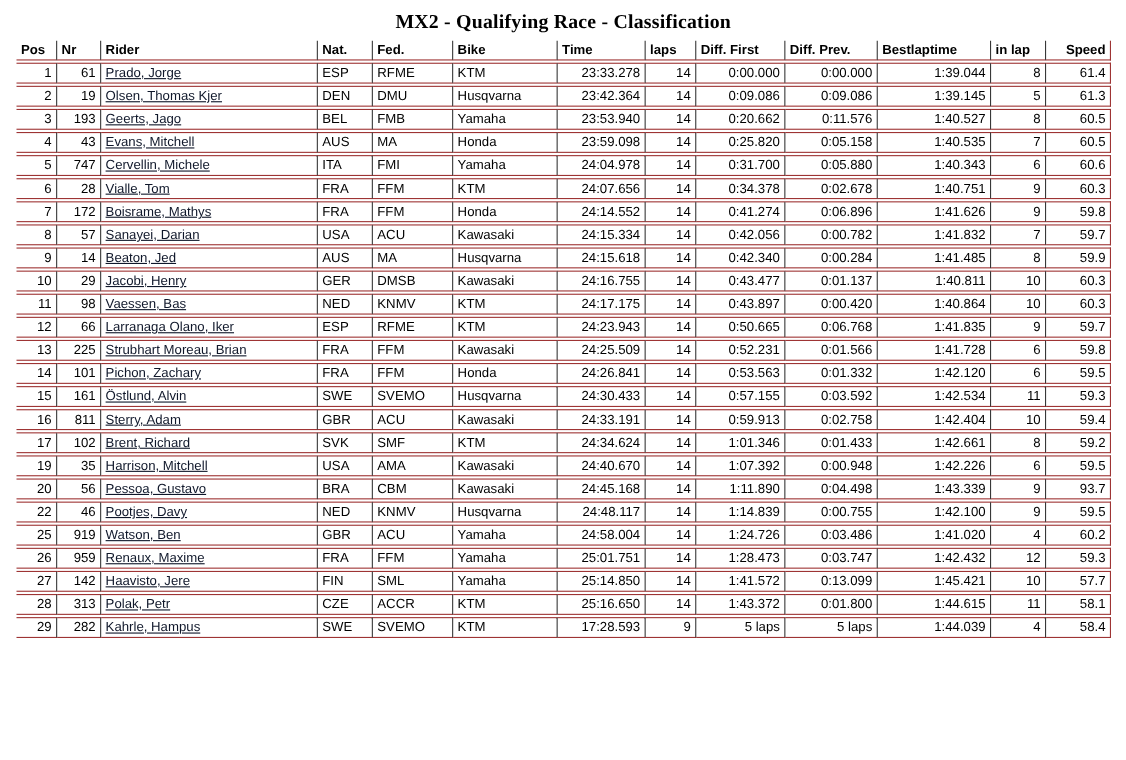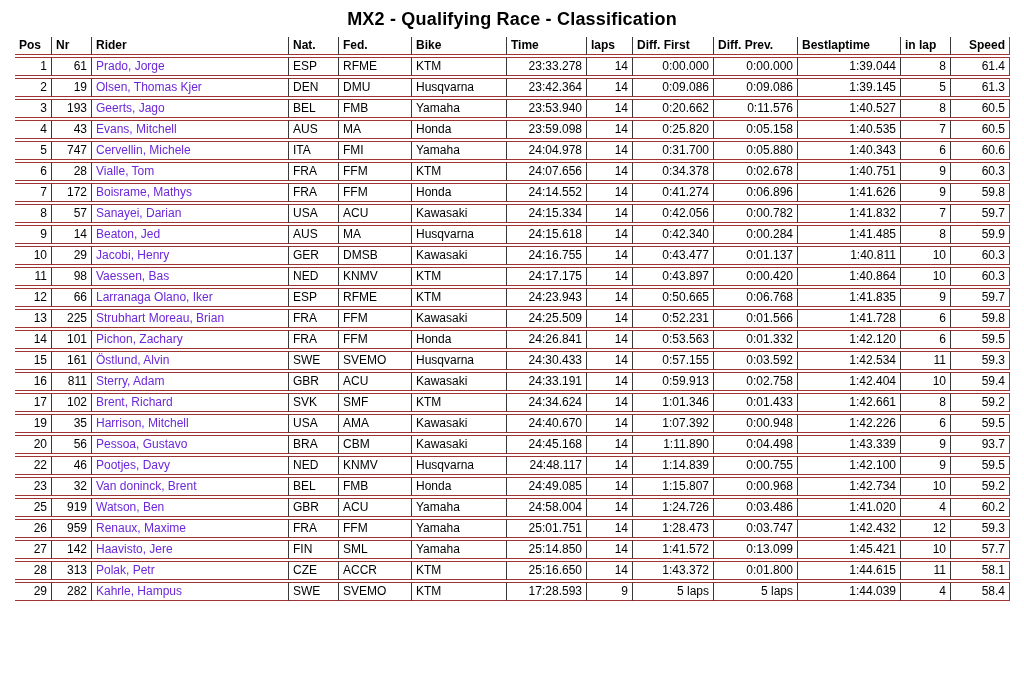--- a/index.html
+++ b/index.html
@@ -16,20 +16,21 @@
     background: #fff;
     overflow: hidden;
   }
   .title {
     margin: 0;
     padding-top: 9px;
     text-align: center;
     font-size: 18px;
     font-weight: bold;
     letter-spacing: 0.2px;
+    font-family: Liberation Serif, serif;
   }
   table.classification {
     border-collapse: separate;
     border-spacing: 0 2px;
     table-layout: fixed;
     width: 995px;
     margin: 5px 0 0 15px;
     font-size: 12px;
   }
   th, td {
@@ -51,21 +52,22 @@
     border-bottom: 1px solid var(--red);
     border-right: 1px solid var(--dark);
   }
   th:last-child, td:last-child {
     border-right: 1px solid var(--red);
     text-align: right;
   }
   .ra { text-align: right; }
   .la { text-align: left; }
   td.rider {
-    color: #6d28d9;
+    text-decoration: underline;
+    color: #0f172a;
     cursor: pointer;
   }
 </style>
 </head>
 <body>
 
 <div class="page">
   <h1 class="title">MX2 - Qualifying Race - Classification</h1>
 
   <table class="classification">
@@ -396,35 +398,20 @@
     <td class="la">Husqvarna</td>
     <td class="ra">24:48.117</td>
     <td class="ra">14</td>
     <td class="ra">1:14.839</td>
     <td class="ra">0:00.755</td>
     <td class="ra">1:42.100</td>
     <td class="ra">9</td>
     <td class="la">59.5</td>
   </tr>
         <tr>
-    <td class="ra">23</td>
-    <td class="ra">32</td>
-    <td class="la rider">Van doninck, Brent</td>
-    <td class="la">BEL</td>
-    <td class="la">FMB</td>
-    <td class="la">Honda</td>
-    <td class="ra">24:49.085</td>
-    <td class="ra">14</td>
-    <td class="ra">1:15.807</td>
-    <td class="ra">0:00.968</td>
-    <td class="ra">1:42.734</td>
-    <td class="ra">10</td>
-    <td class="la">59.2</td>
-  </tr>
-        <tr>
     <td class="ra">25</td>
     <td class="ra">919</td>
     <td class="la rider">Watson, Ben</td>
     <td class="la">GBR</td>
     <td class="la">ACU</td>
     <td class="la">Yamaha</td>
     <td class="ra">24:58.004</td>
     <td class="ra">14</td>
     <td class="ra">1:24.726</td>
     <td class="ra">0:03.486</td>

